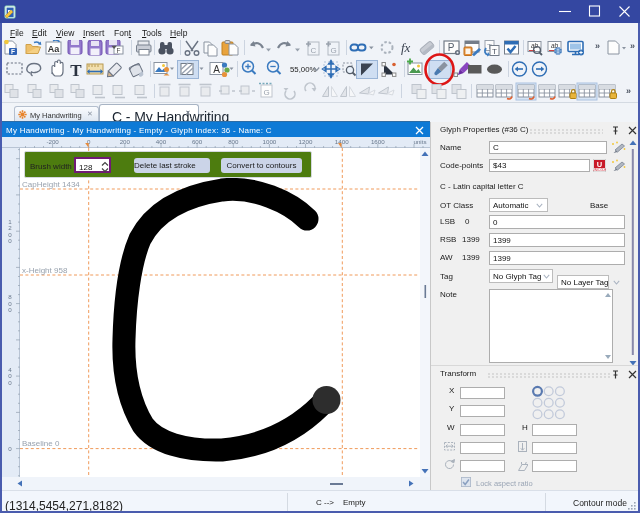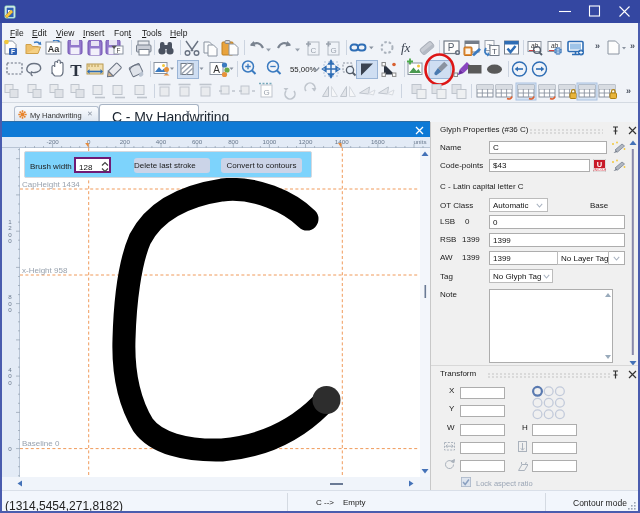--- a/index.html
+++ b/index.html
@@ -340,20 +340,21 @@
 <span class="abs" style="left:15px;top:3.5px;font-size:7.5px;color:#333">My Handwriting</span>
 <span class="abs" style="left:72px;top:3px;font-size:7px;color:#8a93a0">✕</span>
 </div>
 <div class="abs" style="left:99px;top:1px;width:100px;height:19px;background:#fff;border:1px solid #a8b4c4;border-bottom:none;border-radius:3px 3px 0 0"></div>
 <span class="abs" style="left:112px;top:6px;font-size:14px;color:#1a2430;letter-spacing:-0.1px">C - My Handwriting</span>
 <span class="abs" style="left:185px;top:5.5px;font-size:7px;color:#8a93a0">✕</span>
 <div class="abs" style="left:0;top:18px;width:430px;height:2px;background:#2c6da6"></div>
 </div>
 
 <div id="dochdr" class="abs">
+<span class="abs" style="left:6px;top:3.5px;letter-spacing:0.25px">My Handwriting - My Handwriting - Empty - Glyph Index: 36 - Name: C</span>
 <svg class="abs" style="left:415px;top:3.5px" width="9" height="9" viewBox="0 0 9 9">
       <path d="M1 1 l7 7 M8 1 l-7 7" stroke="#fff" stroke-width="1.3"></path>
     </svg>
 </div>
 
 <div id="rulert" class="abs">
     <svg width="430" height="11" viewBox="0 0 430 11">
 <rect x="0" y="0" width="430" height="11" fill="#e3ebf6"></rect>
 <line x1="0" y1="10.5" x2="430" y2="10.5" stroke="#b8c4d4"></line>
 <path d="M25.5 11 v-2 M34.5 11 v-2 M43.5 11 v-2 M52.6 11 v-4 M61.6 11 v-2 M70.6 11 v-2 M79.7 11 v-2 M88.7 11 v-4 M97.7 11 v-2 M106.8 11 v-2 M115.8 11 v-2 M124.8 11 v-4 M133.9 11 v-2 M142.9 11 v-2 M151.9 11 v-2 M161.0 11 v-4 M170.0 11 v-2 M179.1 11 v-2 M188.1 11 v-2 M197.1 11 v-4 M206.2 11 v-2 M215.2 11 v-2 M224.2 11 v-2 M233.3 11 v-4 M242.3 11 v-2 M251.3 11 v-2 M260.4 11 v-2 M269.4 11 v-4 M278.4 11 v-2 M287.5 11 v-2 M296.5 11 v-2 M305.5 11 v-4 M314.6 11 v-2 M323.6 11 v-2 M332.6 11 v-2 M341.7 11 v-4 M350.7 11 v-2 M359.8 11 v-2 M368.8 11 v-2 M377.8 11 v-4 M386.9 11 v-2 M395.9 11 v-2 M404.9 11 v-2 M414.0 11 v-4 M423.0 11 v-2" stroke="#9aa8b8" stroke-width="0.8"></path>
@@ -398,21 +399,21 @@
 <text x="22" y="298.1" font-size="8" fill="#98a2ae">Baseline 0</text>
 <line x1="88.7" y1="0" x2="88.7" y2="329" stroke="#f09a5a" stroke-width="1" stroke-dasharray="3 2.4"></line>
 <line x1="342.3" y1="0" x2="342.3" y2="329" stroke="#f09a5a" stroke-width="1" stroke-dasharray="3 2.4"></line>
 <path d="M307 71 C290 54 255 38 222 42 C183 48 154 64 140 91 C130 114 125 154 124 191 C123 221 128 252 143 277 C156 295 185 303 222 302 C258 299 292 286 321 257" fill="none" stroke="#000" stroke-width="23" stroke-linecap="round"></path>
 <circle cx="326.5" cy="252" r="14" fill="#2d2d2d"></circle>
 <rect x="420" y="0" width="10" height="329" fill="#f3f6fb"></rect>
 <path d="M421.5 8 l3.5-4.5 3.5 4.5z" fill="#4472b8"></path>
 <path d="M421.5 321 l3.5 4.5 3.5-4.5z" fill="#4472b8"></path>
 <rect x="424.5" y="137" width="1.6" height="13" fill="#6a7a95"></rect>
 </svg>
-<div class="abs" style="left:24px;top:3px;width:288px;height:27px;background:#7dd3fc;border:1px solid #d4d8de;border-radius:2px">
+<div class="abs" style="left:24px;top:3px;width:288px;height:27px;background:#4d7c0f;border:1px solid #d4d8de;border-radius:2px">
 <span class="abs" style="left:5px;top:10px;font-size:8px;color:#222">Brush width</span>
 <div class="abs" style="left:49px;top:5px;width:37px;height:16px;background:#fff;border:2px solid #701a75;font-size:8px;color:#111">
         <span class="abs" style="left:3px;top:4px">128</span>
 <svg class="abs" style="left:24px;top:1.5px" width="10" height="12" viewBox="0 0 10 12">
           <path d="M2 4.5 L5 1.5 8 4.5 M2 7.5 L5 10.5 8 7.5" fill="none" stroke="#444" stroke-width="1.2"></path>
         </svg>
       </div>
 <div class="abs" style="left:109px;top:6px;width:76px;height:15px;background:#cbd4e8;border-radius:3px;font-size:8px;color:#1a1a1a;line-height:15px;white-space:nowrap">Delete last stroke</div>
 <div class="abs" style="left:196px;top:6px;width:81px;height:15px;background:#cbd4e8;border-radius:3px;text-align:center;font-size:8px;color:#1a1a1a;line-height:15px;white-space:nowrap">Convert to contours</div>
 </div>
@@ -478,21 +479,21 @@
 <span class="lbl" style="left:31px;top:113px">1399</span>
 <div class="fld" style="left:58px;top:110.5px;width:136px;height:14px;line-height:13px">1399</div>
 <span class="lbl" style="left:9px;top:131px">AW</span>
 <span class="lbl" style="left:31px;top:131px">1399</span>
 <div class="fld" style="left:58px;top:128.5px;width:136px;height:14px;line-height:13px">1399</div>
 <span class="lbl" style="left:9px;top:150px">Tag</span>
 <div class="fld" style="left:58px;top:146.5px;width:64px;height:14px;line-height:13px;border-color:#bcbcbc">No Glyph Tag
 <svg class="abs" style="left:53px;top:4px" width="7" height="5" viewBox="0 0 9 6">
         <path d="M1 1 l3.5 4 3.5-4" fill="none" stroke="#a8b2c0" stroke-width="1.3"></path>
       </svg></div>
-<div class="fld" style="left:126px;top:129px;width:52px;height:14px;line-height:13px;border-color:#bcbcbc">No Layer Tag
+<div class="fld" style="left:126px;top:153px;width:52px;height:14px;line-height:13px;border-color:#bcbcbc">No Layer Tag
 <svg class="abs" style="left:55px;top:4px" width="7" height="5" viewBox="0 0 9 6">
         <path d="M1 1 l3.5 4 3.5-4" fill="none" stroke="#a8b2c0" stroke-width="1.3"></path>
       </svg></div>
 <span class="lbl" style="left:9px;top:168px">Note</span>
 <div class="fld" style="left:58px;top:167px;width:124px;height:74px">
 <svg class="abs" style="left:114px;top:2px" width="8" height="68" viewBox="0 0 8 68">
         <path d="M1 5 l3-4 3 4z" fill="#9ab"></path>
         <path d="M1 63 l3 4 3-4z" fill="#9ab"></path>
       </svg>
     </div>

